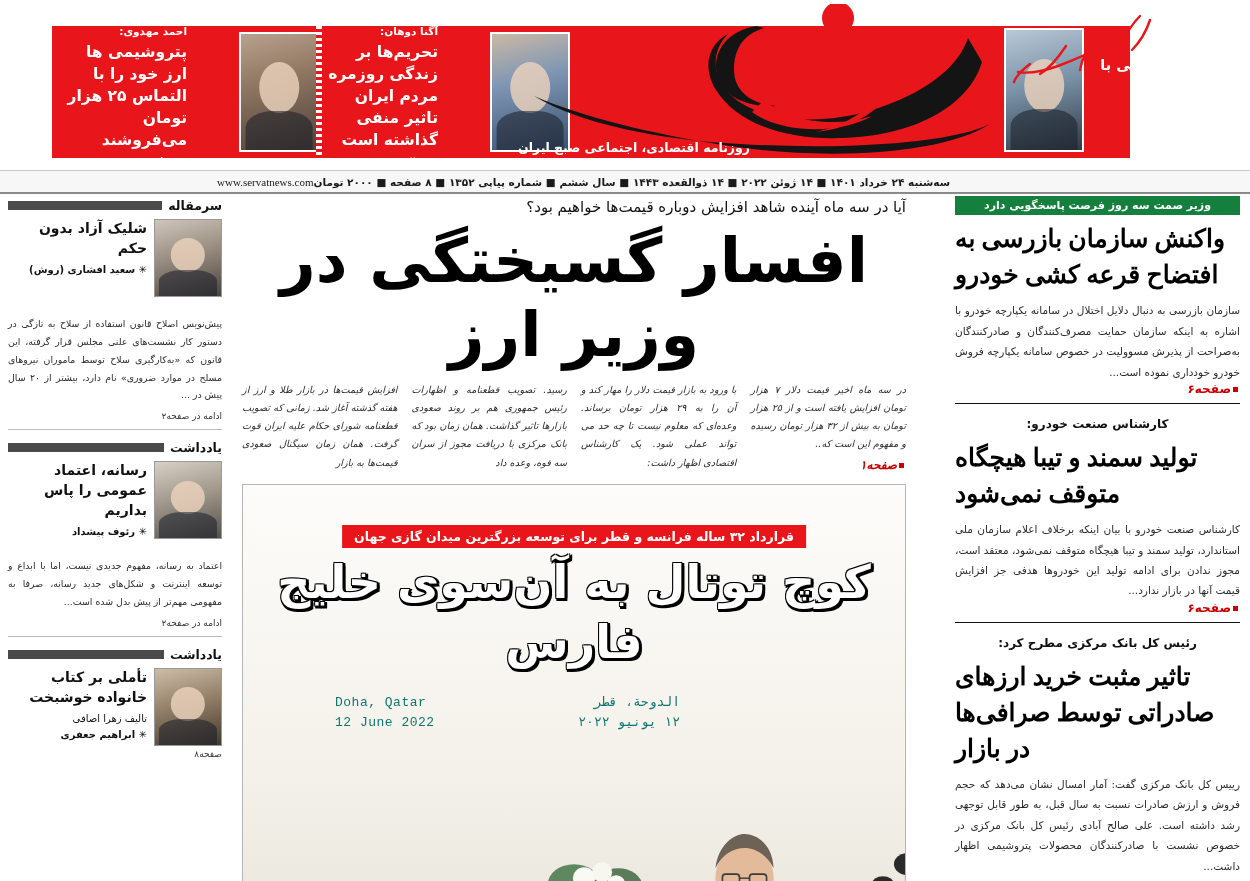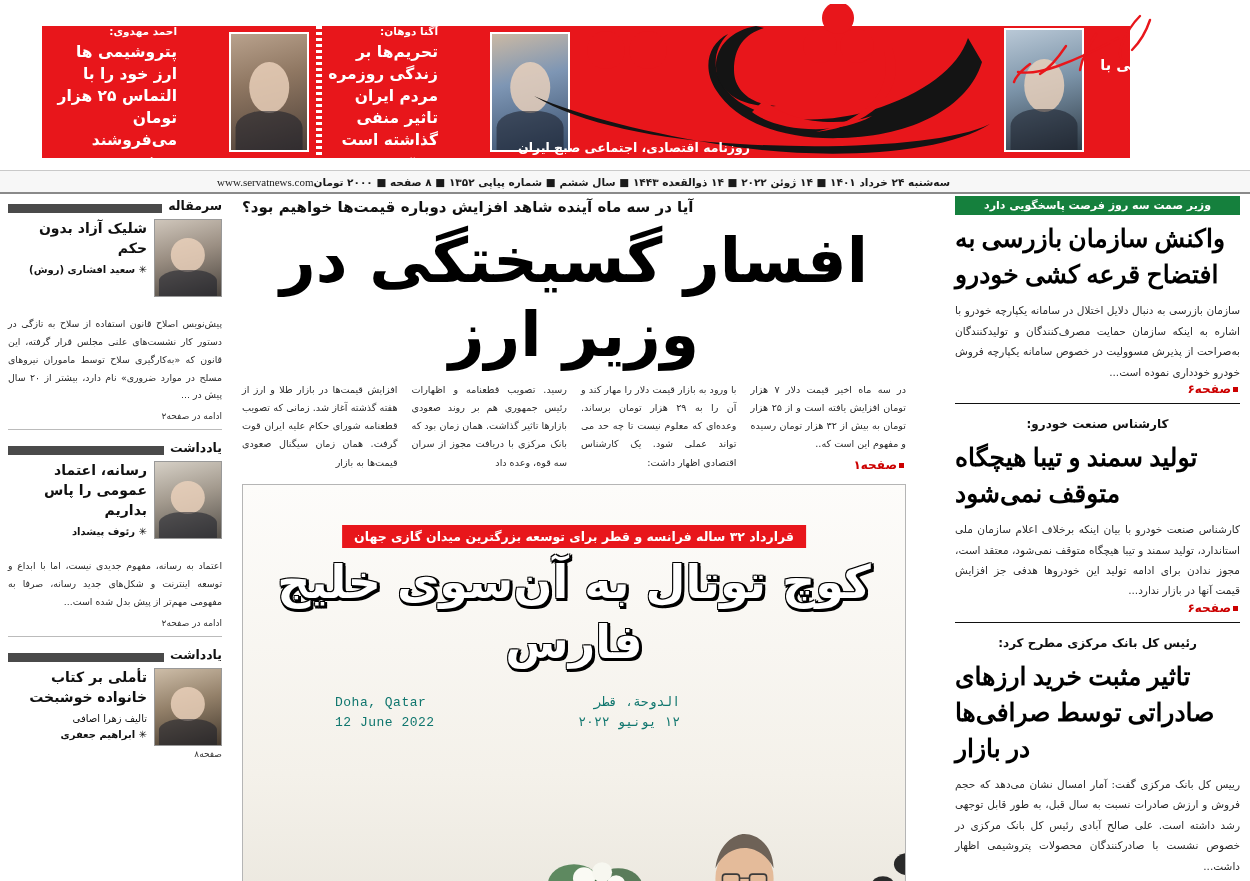--- a/index.html
+++ b/index.html
@@ -65,21 +65,21 @@
     z-index: 9; pointer-events:none;
   }
 
   
   .promo {
     position: absolute; top: 26px; height: 132px;
     background: #e8161b; display: flex; flex-direction: row; align-items: stretch;
     z-index: 5;
     gap: 40px;
   }
-  .promo-a { left: 42px;  width: 267px; }
+  .promo-a { left: 52px;  width: 267px; }
   .promo-b { left: 320px; width: 250px; }
   .promo-photo {
     width: 80px; height: 120px; margin: 6px 0 0 4px; border: 2px solid #fff;
     flex: none; overflow:hidden; position:relative;
   }
   .ph-mehdavi { background: linear-gradient(165deg,#b9a28d 0%,#8f7762 40%,#4e4038 100%); }
   .ph-agnes   { background: linear-gradient(165deg,#cbb9a4 0%,#7e96b4 40%,#39506e 100%); }
   .ph-raisi   { background: linear-gradient(165deg,#b9c8d6 0%,#7b93a8 45%,#2f3b46 100%); }
   .ph-op1     { background: linear-gradient(165deg,#cfc6bb 0%,#9a8e82 45%,#4a443e 100%); }
   .ph-op2     { background: linear-gradient(165deg,#d6d0c6 0%,#a39a8e 45%,#55504a 100%); }
@@ -150,33 +150,33 @@
   }
   .ls-body {
     font-size: 10.5px; line-height: 1.95; color:#2a2a2a; text-align: justify;
     font-family: "DejaVu Sans", sans-serif;
   }
   .ls-more { color:#c00; font-size: 12px; font-weight:bold; }
   .rule { border-top: 1px solid #111; margin: 7px 0 0; }
 
   
   .mid-kicker {
-    text-align:left; font-size: 15px; font-weight:bold; color:#111;
+    text-align:right; font-size: 15px; font-weight:normal; color:#111;
     padding: 2px 0 6px;
   }
   .mid-head {
     text-align:center; font-size: 62px; font-weight: bold; color:#000;
     line-height: 1.2; letter-spacing: -1px; padding: 2px 0 8px;
   }
   .mid-lede {
     display: flex; flex-direction: row; gap: 14px;
     font-size: 9.6px; line-height: 1.9; color:#2a2a2a; text-align: justify;
     padding-bottom: 8px;
   }
-  .mid-lede .lcol { flex:1; }
+  .mid-lede .lcol { flex:1;font-style:italic; }
 
   .photo-box {
     position: relative; width: 100%; height: 497px;
     border: 1px solid #b5b5b5; background: #fbf9f5; overflow: hidden;
   }
   .pb-banner {
     position:absolute; left:50%; transform: translateX(-50%); top: 40px;
     background:#e8161b; color:#fff; font-size: 12.5px; font-weight:bold;
     padding: 4px 12px; white-space: nowrap; z-index: 4;
   }
@@ -189,21 +189,21 @@
   .pb-scene { position:absolute; inset:0; z-index:1; }
   .pb-caption-en, .pb-caption-ar {
     position:absolute; z-index:3; color:#0f766e; font-size: 13px; line-height:1.5;
     font-family: Liberation Mono, monospace; letter-spacing:.5px;
   }
   .pb-caption-en { left: 92px; top: 208px; text-align:left; direction:ltr; }
   .pb-caption-ar { right: 225px; top: 208px; text-align:right; }
 
   
   .op-sec-head {
-    display:flex; align-items:flex-end; gap:6px; margin: 2px 0 6px;
+    display:flex; align-items:center; gap:6px; margin: 2px 0 6px;
   }
   .op-sec-head .lbl { font-size: 12.5px; font-weight:bold; color:#111; white-space:nowrap; }
   .op-sec-head .bar { flex:1; height: 9px; background:#4a4a4a; }
   .op-item { margin-bottom: 10px; }
   .op-row { display:flex; flex-direction: row; gap: 7px; }
   .op-photo {
     width: 68px; height: 78px; border:1px solid #999; flex:none;
     overflow:hidden; position:relative;
   }
   .op-txt { flex:1; text-align:right; }
@@ -292,21 +292,21 @@
     <div class="site">www.servatnews.com</div>
   </div>
 
   <div class="body-grid">
 
     <div class="col-left">
 
       <div class="ls">
         <div class="ls-redbar">وزیر صمت سه روز فرصت پاسخگویی دارد</div>
         <div class="ls-head">واکنش سازمان بازرسی به افتضاح قرعه کشی خودرو</div>
-        <div class="ls-body">سازمان بازرسی به دنبال دلایل اختلال در سامانه یکپارچه خودرو با اشاره به اینکه سازمان حمایت مصرف‌کنندگان و تولیدکنندگان به‌صراحت از پذیرش مسوولیت در خصوص سامانه یکپارچه فروش خودرو خودداری نموده است...</div>
+        <div class="ls-body">سازمان بازرسی به دنبال دلایل اختلال در سامانه یکپارچه خودرو با اشاره به اینکه سازمان حمایت مصرف‌کنندگان و صادرکنندگان به‌صراحت از پذیرش مسوولیت در خصوص سامانه یکپارچه فروش خودرو خودداری نموده است...</div>
         <div class="ls-more"><span class="sq"></span><span>صفحه۶</span></div>
         <div class="rule"></div>
       </div>
 
       <div class="ls">
         <div class="ls-kicker">کارشناس صنعت خودرو:</div>
         <div class="ls-head">تولید سمند و تیبا هیچگاه متوقف نمی‌شود</div>
         <div class="ls-body">کارشناس صنعت خودرو با بیان اینکه برخلاف اعلام سازمان ملی استاندارد، تولید سمند و تیبا هیچگاه متوقف نمی‌شود، معتقد است، مجوز ندادن برای ادامه تولید این خودروها هدفی جز افزایش قیمت آنها در بازار ندارد...</div>
         <div class="ls-more"><span class="sq"></span><span>صفحه۶</span></div>
         <div class="rule"></div>

